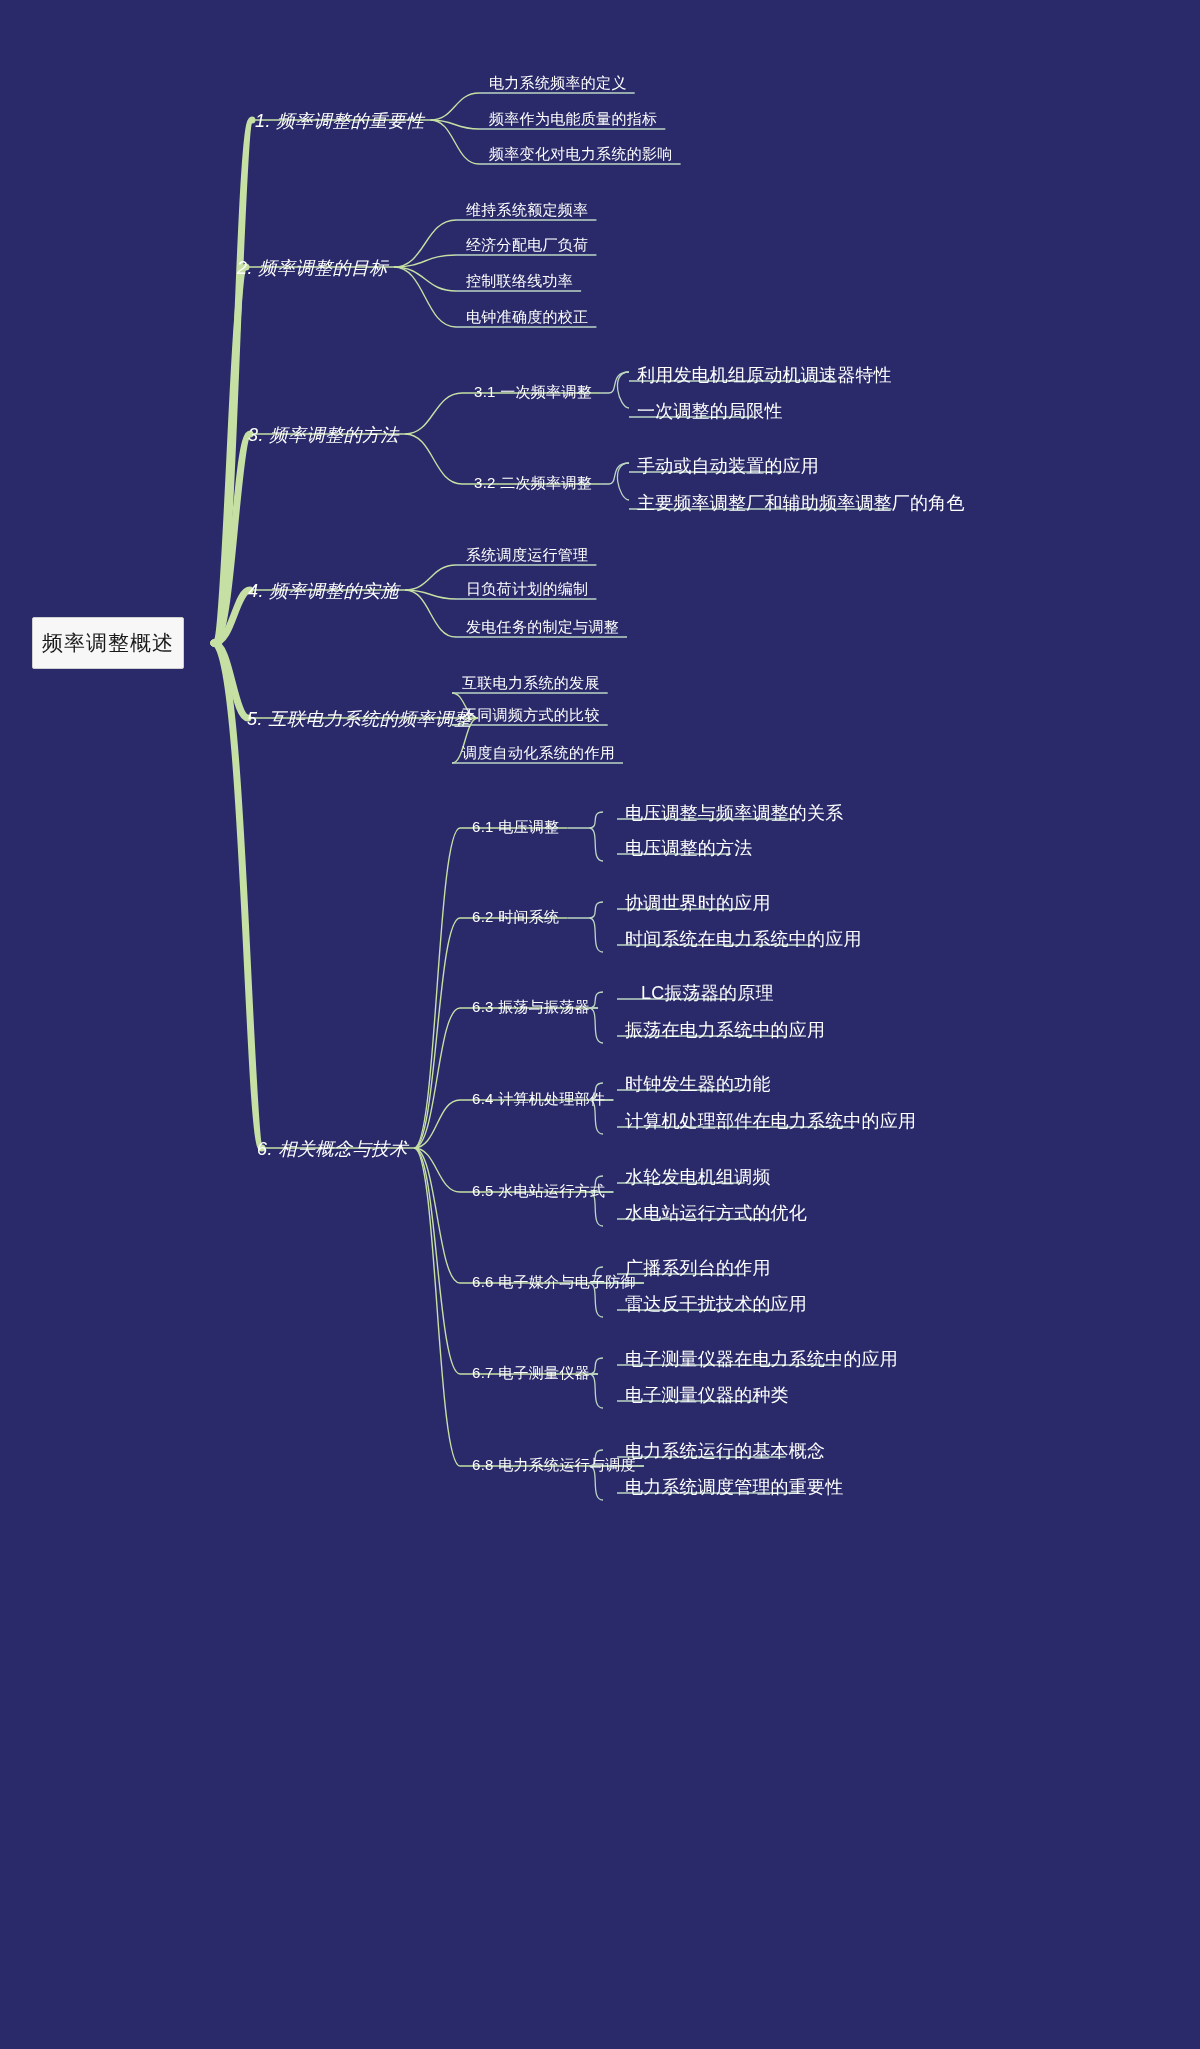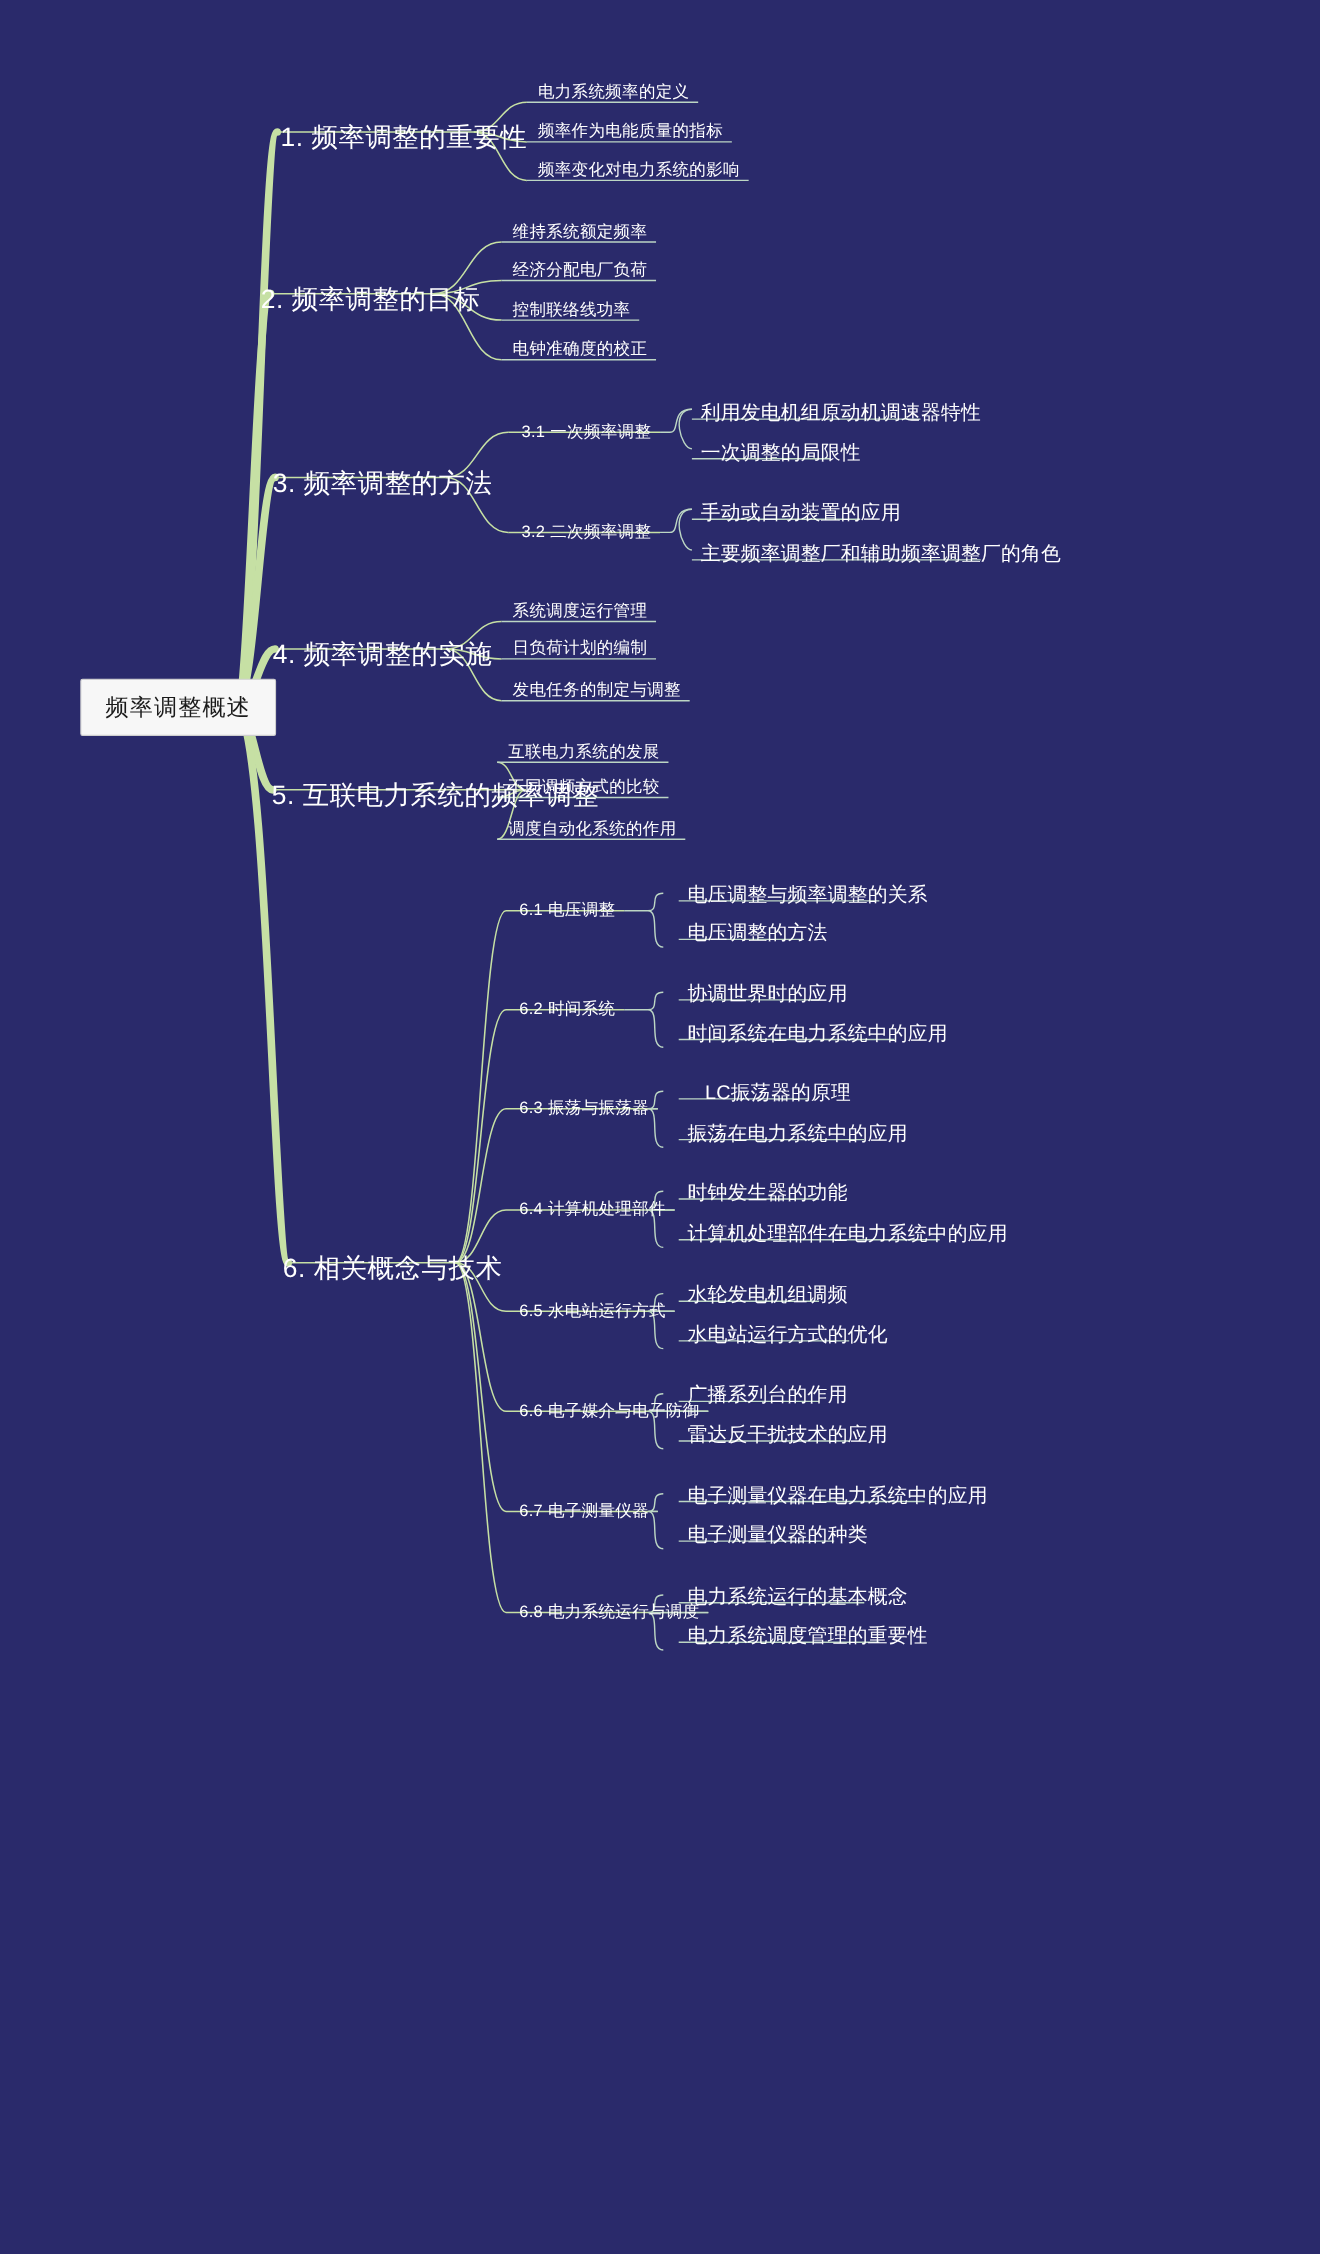--- a/index.html
+++ b/index.html
@@ -7,25 +7,24 @@
     width:1200px;height:2049px;
     background:#2a2a6b;
     font-family:"Liberation Sans","DejaVu Sans",sans-serif;
     overflow:hidden;
     position:relative;
   }
   #canvas{position:absolute;inset:0;width:1200px;height:2049px;}
   .node{position:absolute;color:#ffffff;white-space:nowrap;}
   .root{
     background:#f7f7f7;color:#1a1a1a;border:1px solid #cfcfcf;
-    font-size:21px;padding:11px 22px;border-radius:2px;
+    font-size:21px;padding:11px 9px;border-radius:2px;
     letter-spacing:1px;
-    margin-left:41px;
   }
-  .lvl2{font-size:24px;letter-spacing:.5px;}
+  .lvl2{font-size:18px;letter-spacing:.5px;font-style:italic;}
   .lvl3{font-size:15px;letter-spacing:.3px;}
   .lvl4{font-size:18px;letter-spacing:.2px;}
   svg{position:absolute;left:0;top:0;overflow:visible;}
   .trunk{fill:none;stroke:#c6e0a4;stroke-width:7;stroke-linecap:round;}
   .branch{fill:none;stroke:#c6e0a4;stroke-width:1.4;}
   .underline{stroke:#bcd6c4;stroke-width:1.3;}
   .bracket{fill:none;stroke:#bcd6c4;stroke-width:1.3;}
 </style>
 </head>
 <body>

